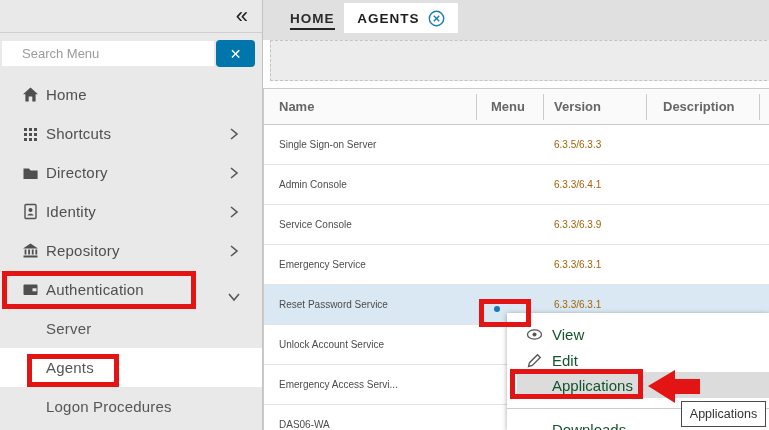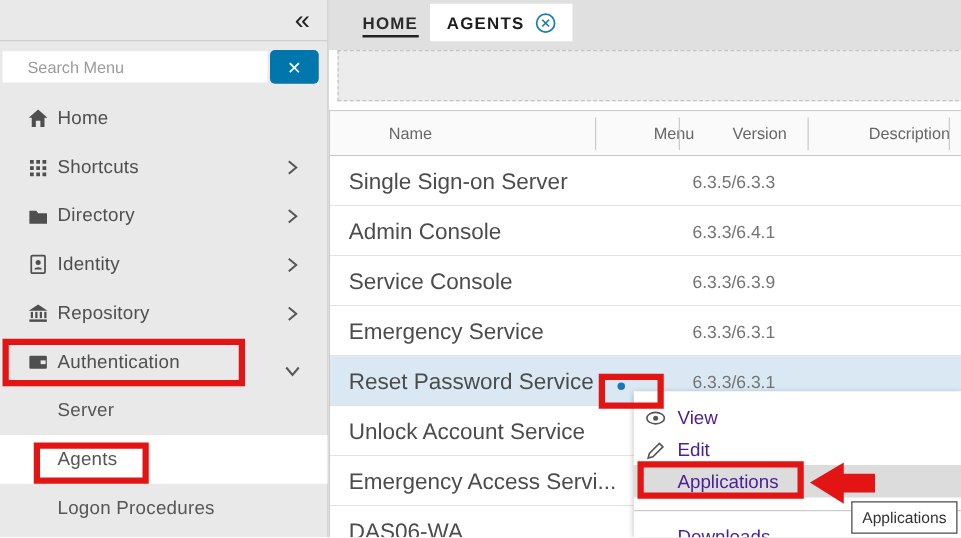--- a/index.html
+++ b/index.html
@@ -43,38 +43,38 @@
   .dashed-zone { position:absolute; left:7px; right:-3px; top:40px; height:41px;
                  background:#ececec; border:1px dashed #c4c4c4; }
 
   
   .table { position:absolute; left:0; right:0; top:88px; bottom:0;
            border-left:1px solid #ccc; border-top:1px solid #ccc; background:#fff;
            overflow:hidden; }
   .thead { position:absolute; left:0; right:0; top:0; height:36px; background:#fafafa;
            border-bottom:1px solid #c9c9c9; }
   .th { position:absolute; top:0; line-height:35px; font-size:13px; color:#666;
-        font-weight:normal;margin-left:32px; }
+        font-weight:bold; }
   .th-div { position:absolute; top:5px; height:26px; width:1px; background:#ccc; }
   .rows { position:absolute; left:0; right:0; top:36px; bottom:0; }
   .row { position:relative; height:40px; border-bottom:1px solid #e3e3e3; background:#fff; }
-  .row .name { position:absolute; left:15px; top:0; line-height:40px; font-size:18px;
+  .row .name { position:absolute; left:15px; top:0; line-height:40px; font-size:10px;
                color:#4c4c4c; white-space:nowrap; }
-  .row .ver { position:absolute; left:290px; top:0; line-height:40px; font-size:14px;
-              color:#737373; white-space:nowrap; }
+  .row .ver { position:absolute; left:290px; top:0; line-height:40px; font-size:10px;
+              color:#a16207; white-space:nowrap; }
   .row.selected { background:#d9e8f2;text-align:right; }
   .menu-dot { position:absolute; left:230px; top:21px; width:6px; height:6px;
               border-radius:50%; background:#1b76b4; cursor:pointer; }
 
   
   .ctx-menu { position:absolute; left:507px; top:313px; width:262px; height:117px;
               background:#fff; box-shadow:0 1px 5px rgba(0,0,0,.35); z-index:5; }
-  .ctx-item { position:absolute; left:0; right:0; height:26px; display:flex;
+  .ctx-item { position:absolute; left:10px; right:0; height:26px; display:flex;
               align-items:center; padding-left:9px; gap:9px; font-size:15px;
-              color:#4c1d95; cursor:pointer; }
+              color:#14532d; cursor:pointer; }
   .ctx-item .mi { width:17px; height:17px; flex:0 0 17px; }
   .ctx-item.noicon { padding-left:35px; }
   .ctx-item.highlight { background:#dcdcdc; }
   .ctx-div { position:absolute; left:0; right:0; top:95px; border-top:1px solid #ccc; }
 
   
   .ann { position:absolute; border:5px solid #e31414; z-index:12; pointer-events:none; }
   .ann-arrow { position:absolute; z-index:12; pointer-events:none; }
   .tooltip { position:absolute; left:681px; top:401px; width:85px; height:26px;
              background:#fff; border:1px solid #4a4a4a; z-index:13; display:flex;

